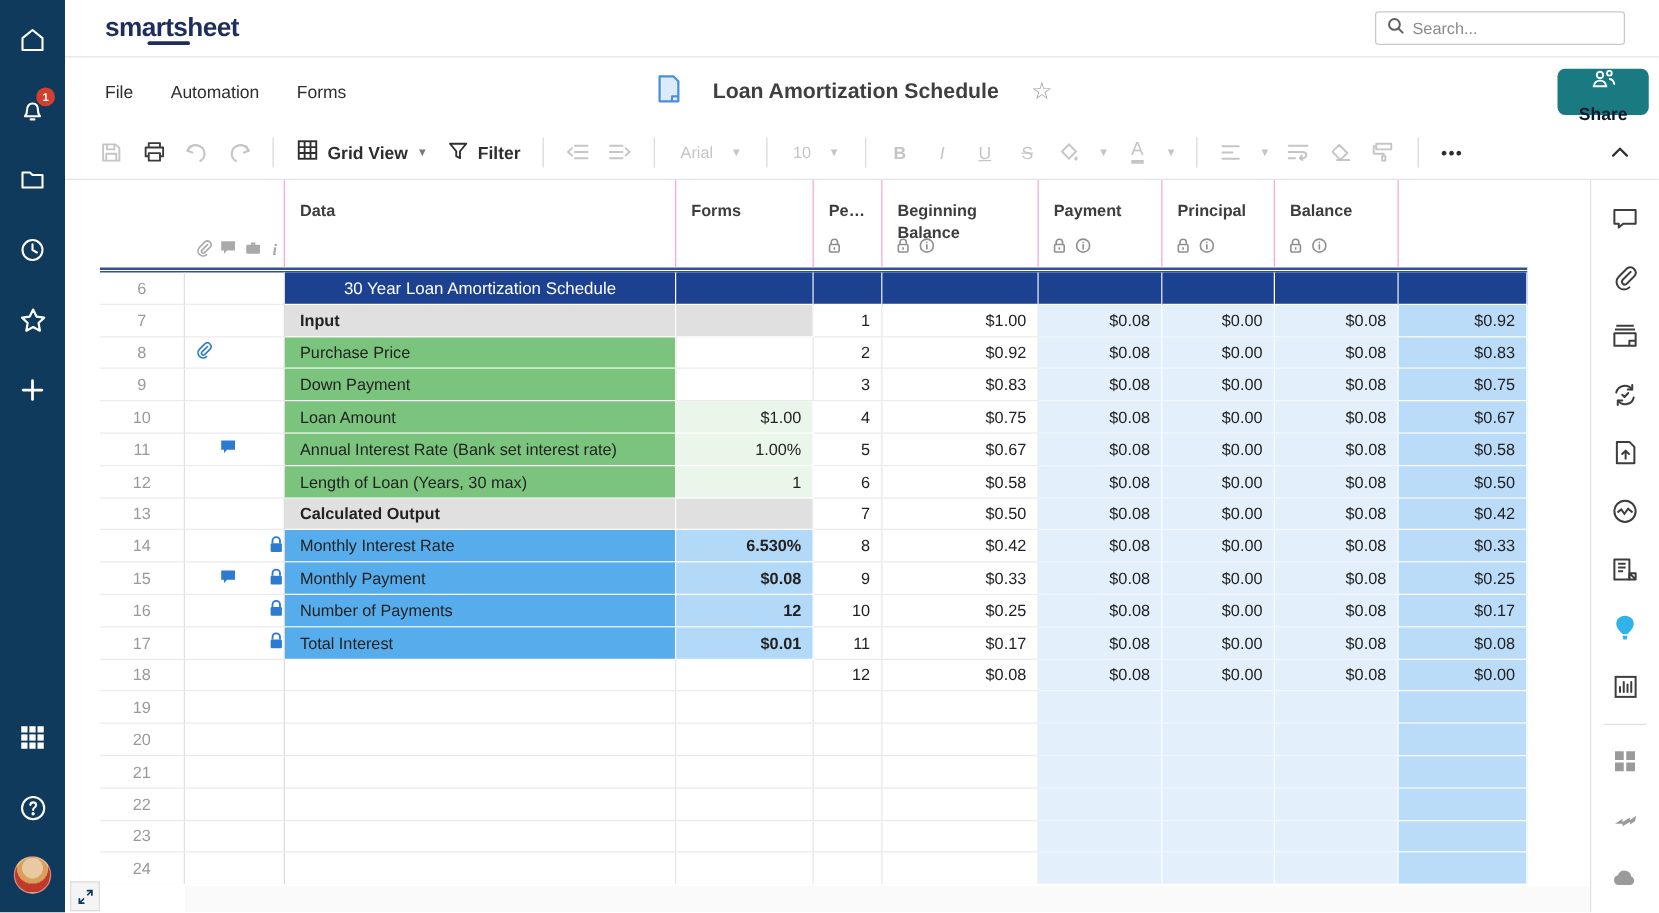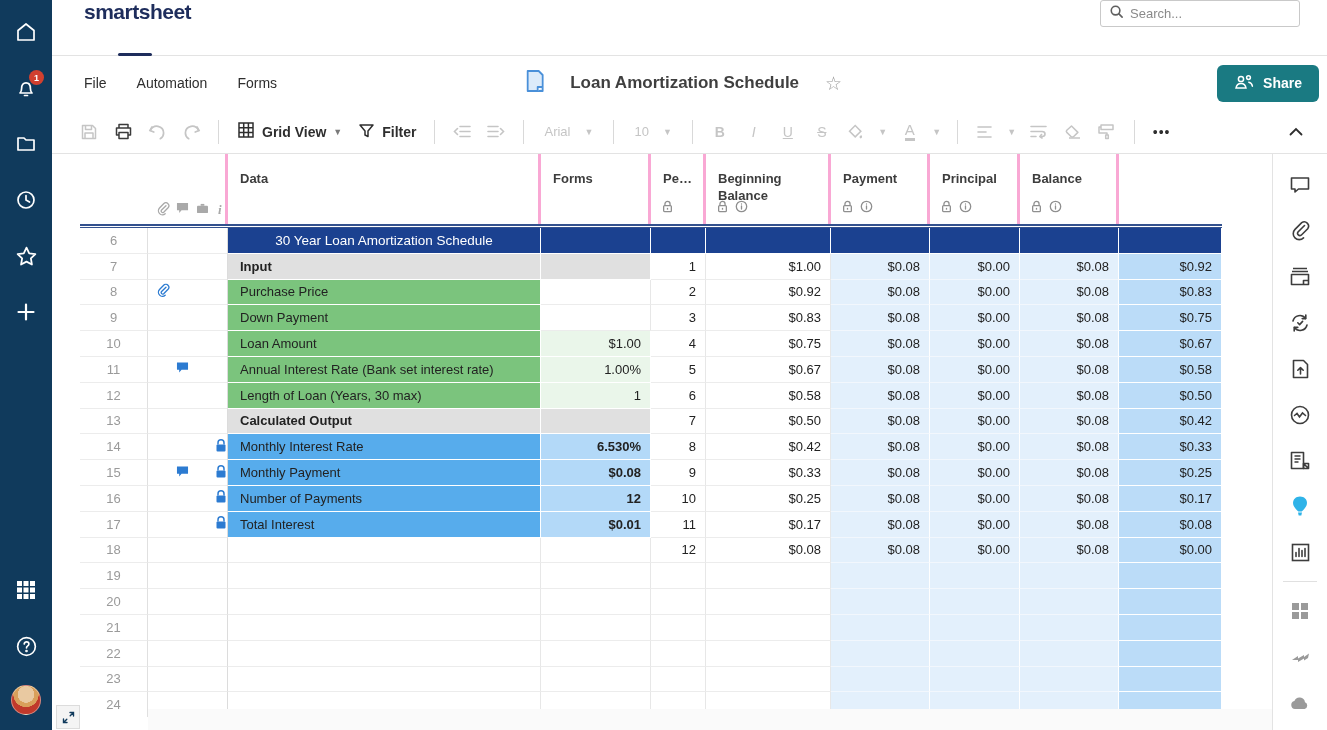--- a/index.html
+++ b/index.html
@@ -10,54 +10,54 @@
   .nav-left { width:52px; height:730px; background:var(--navy,#103A5C); display:flex; flex-direction:column; align-items:center; flex-shrink:0; color:#fff; }
   .nav-btn { width:52px; height:40px; display:flex; align-items:center; justify-content:center; position:relative; cursor:pointer; }
   .nav-btn svg { display:block; }
   .badge { position:absolute; top:2px; right:8px; background:#D1402F; color:#fff; font-size:9px; font-weight:bold; min-width:15px; height:15px; border-radius:8px; display:flex; align-items:center; justify-content:center; padding:0 3px; }
   .nav-spacer { flex:1; }
   .avatar { width:30px; height:30px; border-radius:50%; background:radial-gradient(circle at 50% 30%, #e9c9a1 0 34%, #d9a05b 35% 52%, #c0392b 53% 100%); border:1px solid rgba(255,255,255,.4); }
 
   
   .main { flex:1; display:flex; flex-direction:column; height:730px; min-width:0; }
 
-  .topbar { height:56px; border-bottom:1px solid #e3e3e3; display:flex; padding:0 27px 0 32px; flex-shrink:0; }
+  .topbar { height:46px; border-bottom:1px solid #e3e3e3; display:flex; align-items:center; padding:0 27px 0 32px; flex-shrink:0; }
   .logo { font-size:21px; font-weight:bold; color:#1E2D5C; letter-spacing:-.5px; position:relative; }
   .logo::after { content:""; position:absolute; left:34px; bottom:-1px; width:34px; height:3px; background:#1E2D5C; border-radius:2px; }
   .search-box { margin-left:auto; width:200px; height:27px; border:1px solid #c9c9c9; border-radius:3px; display:flex; align-items:center; padding:0 8px; gap:6px; }
   .search-box input { border:none; outline:none; font-size:13px; color:#333; width:100%; font-family:inherit; }
   .search-box input::placeholder { color:#8a8a8a; }
 
   .menubar { height:54px; display:flex; align-items:center; padding:0 8px 0 32px; position:relative; flex-shrink:0; }
   .menu-items { display:flex; gap:30px; font-size:14px; color:#2e2e2e; }
   .menu-items span { cursor:pointer; }
   .sheet-title { position:absolute; left:50%; transform:translateX(-52%); display:flex; align-items:center; gap:26px; }
   .sheet-title .t { font-size:17px; font-weight:bold; color:#3f3f3f; }
   .star { color:#9a9a9a; font-size:19px; cursor:pointer; }
-  .share-btn { margin-left:auto; background:var(--teal,#1A7A82); color:#ffffff; border:none; border-radius:6px; height:37px; padding:0 17px; font-size:14px; font-weight:bold; display:flex; align-items:center; gap:9px; cursor:pointer; font-family:inherit; }
+  .share-btn { margin-left:auto; background:var(--teal,#1A7A82); color:#0f172a; border:none; border-radius:6px; height:37px; padding:0 17px; font-size:14px; font-weight:bold; display:flex; align-items:center; gap:9px; cursor:pointer; font-family:inherit;flex-direction:column; }
 
   .toolbar { height:44px; border-bottom:1px solid #e3e3e3; display:flex; align-items:center; padding:0 16px 0 22px; gap:4px; color:#4a4a4a; flex-shrink:0; }
   .tb { width:30px; height:30px; display:flex; align-items:center; justify-content:center; border-radius:3px; cursor:pointer; font-size:14px; position:relative; }
   .tb.dis { color:#c5c5c5; }
   .tb.lbl { width:auto; padding:0 6px; gap:7px; font-weight:bold; font-size:14px; color:#2e2e2e; }
   .tb .caret { font-size:9px; color:#7a7a7a; }
   .tb-sep { width:1px; height:24px; background:#d9d9d9; margin:0 8px; }
   .tb.font { width:auto; padding:0 8px; gap:14px; font-size:13px; }
   .bold { font-weight:bold; } .ital { font-style:italic; } .und { text-decoration:underline; } .strk { text-decoration:line-through; }
   .a-ul { border-bottom:3px solid #c5c5c5; line-height:1; padding-bottom:1px; }
   .tb-right { margin-left:auto; display:flex; align-items:center; }
 
   
   .content { flex:1; display:flex; position:relative; min-height:0; }
   .grid-area { flex:1; position:relative; overflow:hidden; }
   .grid-wrap { position:absolute; left:28px; top:0; width:1142px; height:563px; overflow:hidden; }
 
   .ghead, .gbody { display:grid; grid-template-columns:68px 80px 313px 110px 55px 125px 99px 90px 99px 103px; }
   .ghead { height:70px; }
-  .ghead .hc { position:relative; border-right:3px solid #f9a8d4; padding:17px 10px 0 12px; font-size:13px; font-weight:bold; color:#3d3d3d; line-height:1.3; white-space:normal; }
+  .ghead .hc { position:relative; border-right:1px solid #f9a8d4; padding:17px 10px 0 12px; font-size:13px; font-weight:bold; color:#3d3d3d; line-height:1.3; white-space:normal; }
   .ghead .hc.trunc { white-space:nowrap; overflow:hidden; text-overflow:ellipsis; }
   .hicons { position:absolute; left:11px; bottom:6px; display:flex; gap:7px; align-items:center; color:#8f8f8f; }
   .corner-icons { position:absolute; bottom:6px; left:0; width:100%; height:16px; color:#a9a9a9; }
   .corner-icons .slot { position:absolute; top:0; }
   .freeze { height:4px; width:1142px; background:linear-gradient(to bottom, #33518E 0 2px, #fff 2px 3px, #33518E 3px 4px); }
 
   .gbody { grid-auto-rows:25.8px; }
   .grow { display:contents; }
   .c { border-right:1px solid #e7e7e7; border-bottom:1px solid #ececec; font-size:13px; color:#222; display:flex; align-items:center; overflow:hidden; white-space:nowrap; }
   .c.rn { justify-content:center; color:#9a9a9a; border-right-color:#e0e0e0; cursor:pointer; }

